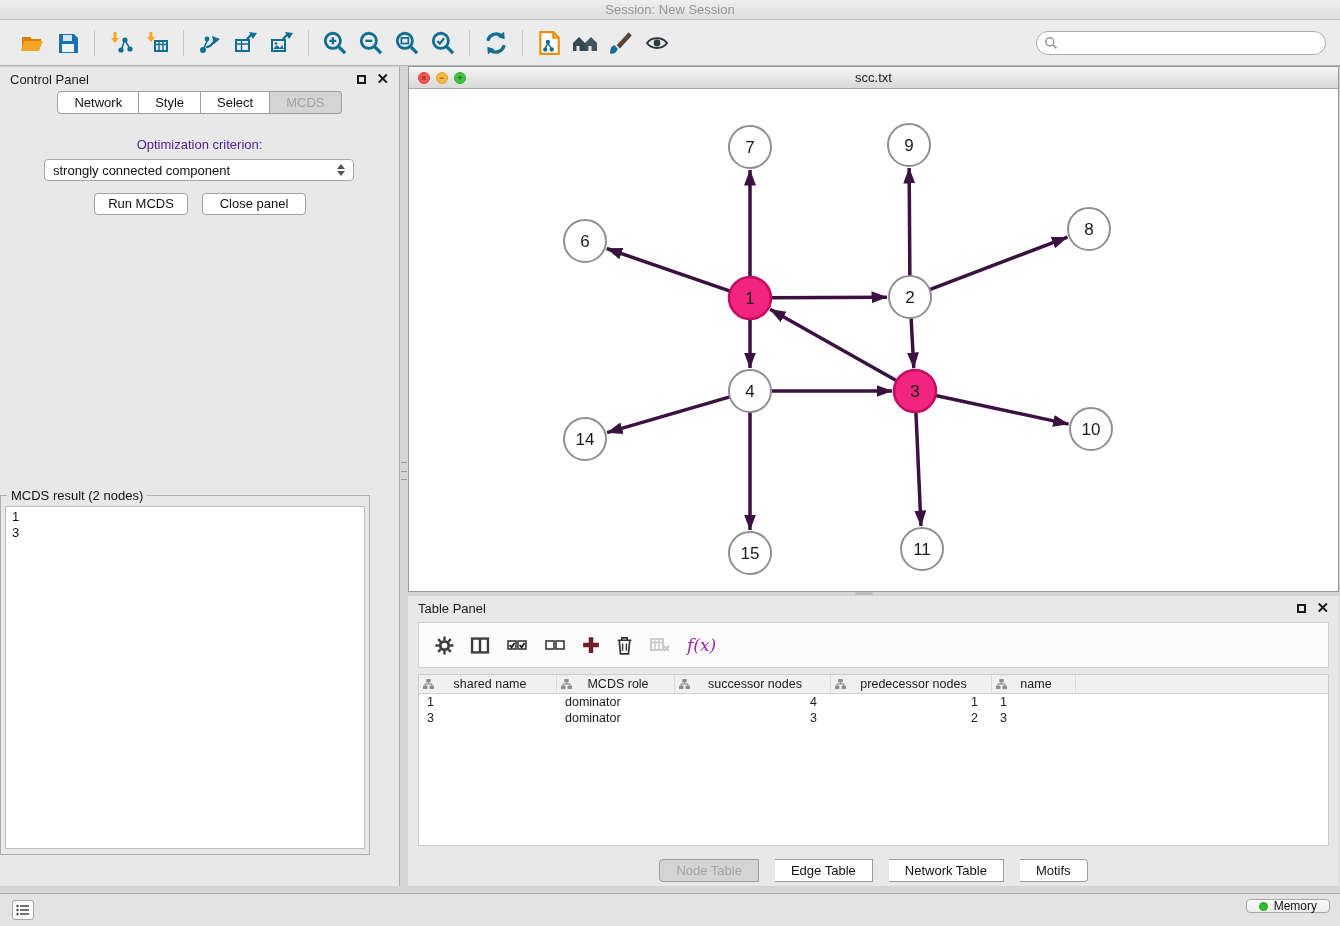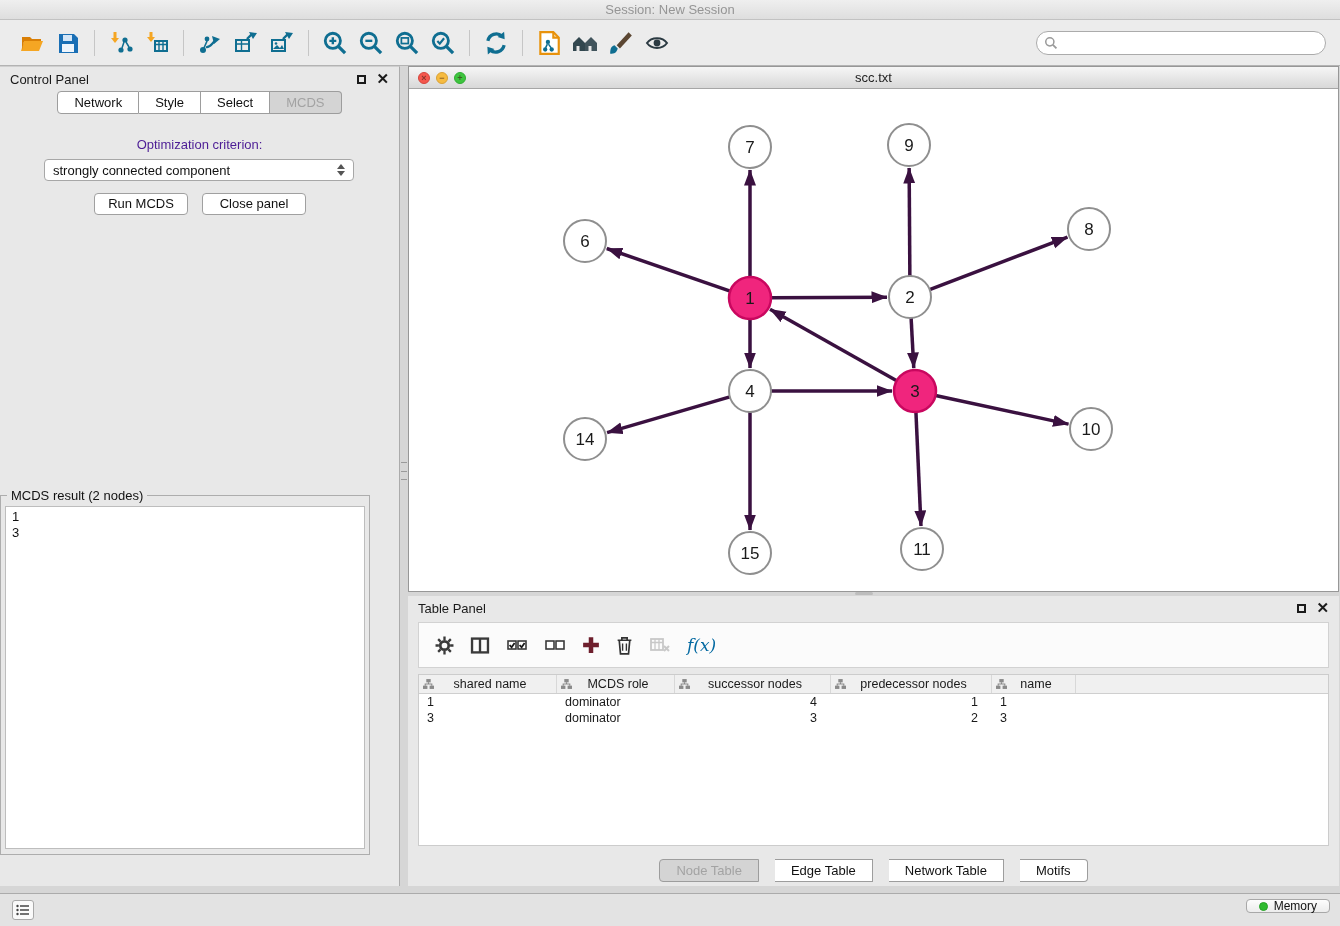--- a/index.html
+++ b/index.html
@@ -68,21 +68,21 @@
   .tl-red { background:#f5574d; border:1px solid #d4453d; }
   .tl-yellow { background:#f6bb40; border:1px solid #d9a237; }
   .tl-green { background:#3ec43e; border:1px solid #2fae33; }
   #graph-area { position:relative; width:929px; height:502px; background:#fff; }
 
   
   #table-panel { position:absolute; left:408px; top:596px; width:931px; height:290px; background:#e8e8e8; }
   #tp-toolbar { position:absolute; left:10px; top:26px; width:911px; height:46px; background:#fbfbfb;
     border:1px solid #d2d2d2; display:flex; align-items:center; gap:16px; padding:0 16px; }
   .tp-ico { display:flex; align-items:center; justify-content:center; }
-  #fx-label { font-size:17px; font-style:italic; font-family:"DejaVu Serif", serif; color:#0369a1; }
+  #fx-label { font-size:17px; font-style:italic; font-family:"DejaVu Serif", serif; color:#a21caf; }
 
   #node-table { position:absolute; left:10px; top:78px; width:911px; height:172px; background:#fff;
     border:1px solid #cccccc; font-size:12.5px; color:#1a1a1a; }
   .thead { display:flex; height:19px; background:#f0f0f0; border-bottom:1px solid #cfcfcf; }
   .th { display:flex; align-items:center; border-right:1px solid #d8d8d8; background:#f0f0f0; }
   .th .th-label { flex:1; text-align:center; padding-right:10px; }
   .th svg { margin-left:4px; }
   .trow { display:flex; height:16px; line-height:16px; }
   .td { padding:0 8px; overflow:hidden; white-space:nowrap; }
   .td.num { text-align:right; padding-right:14px; }

